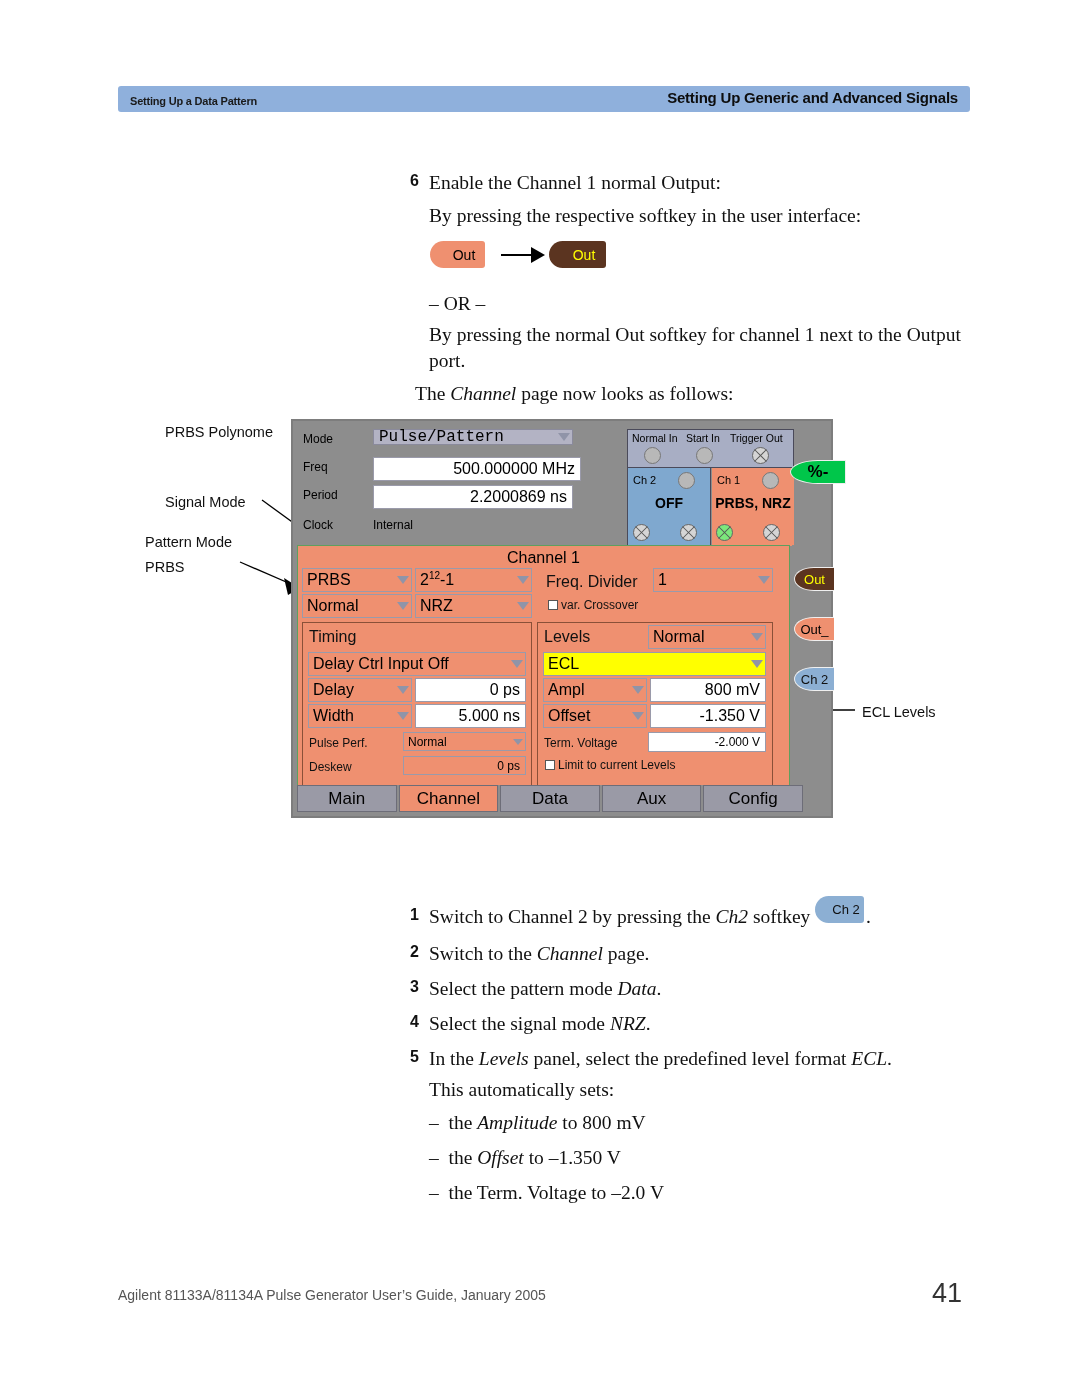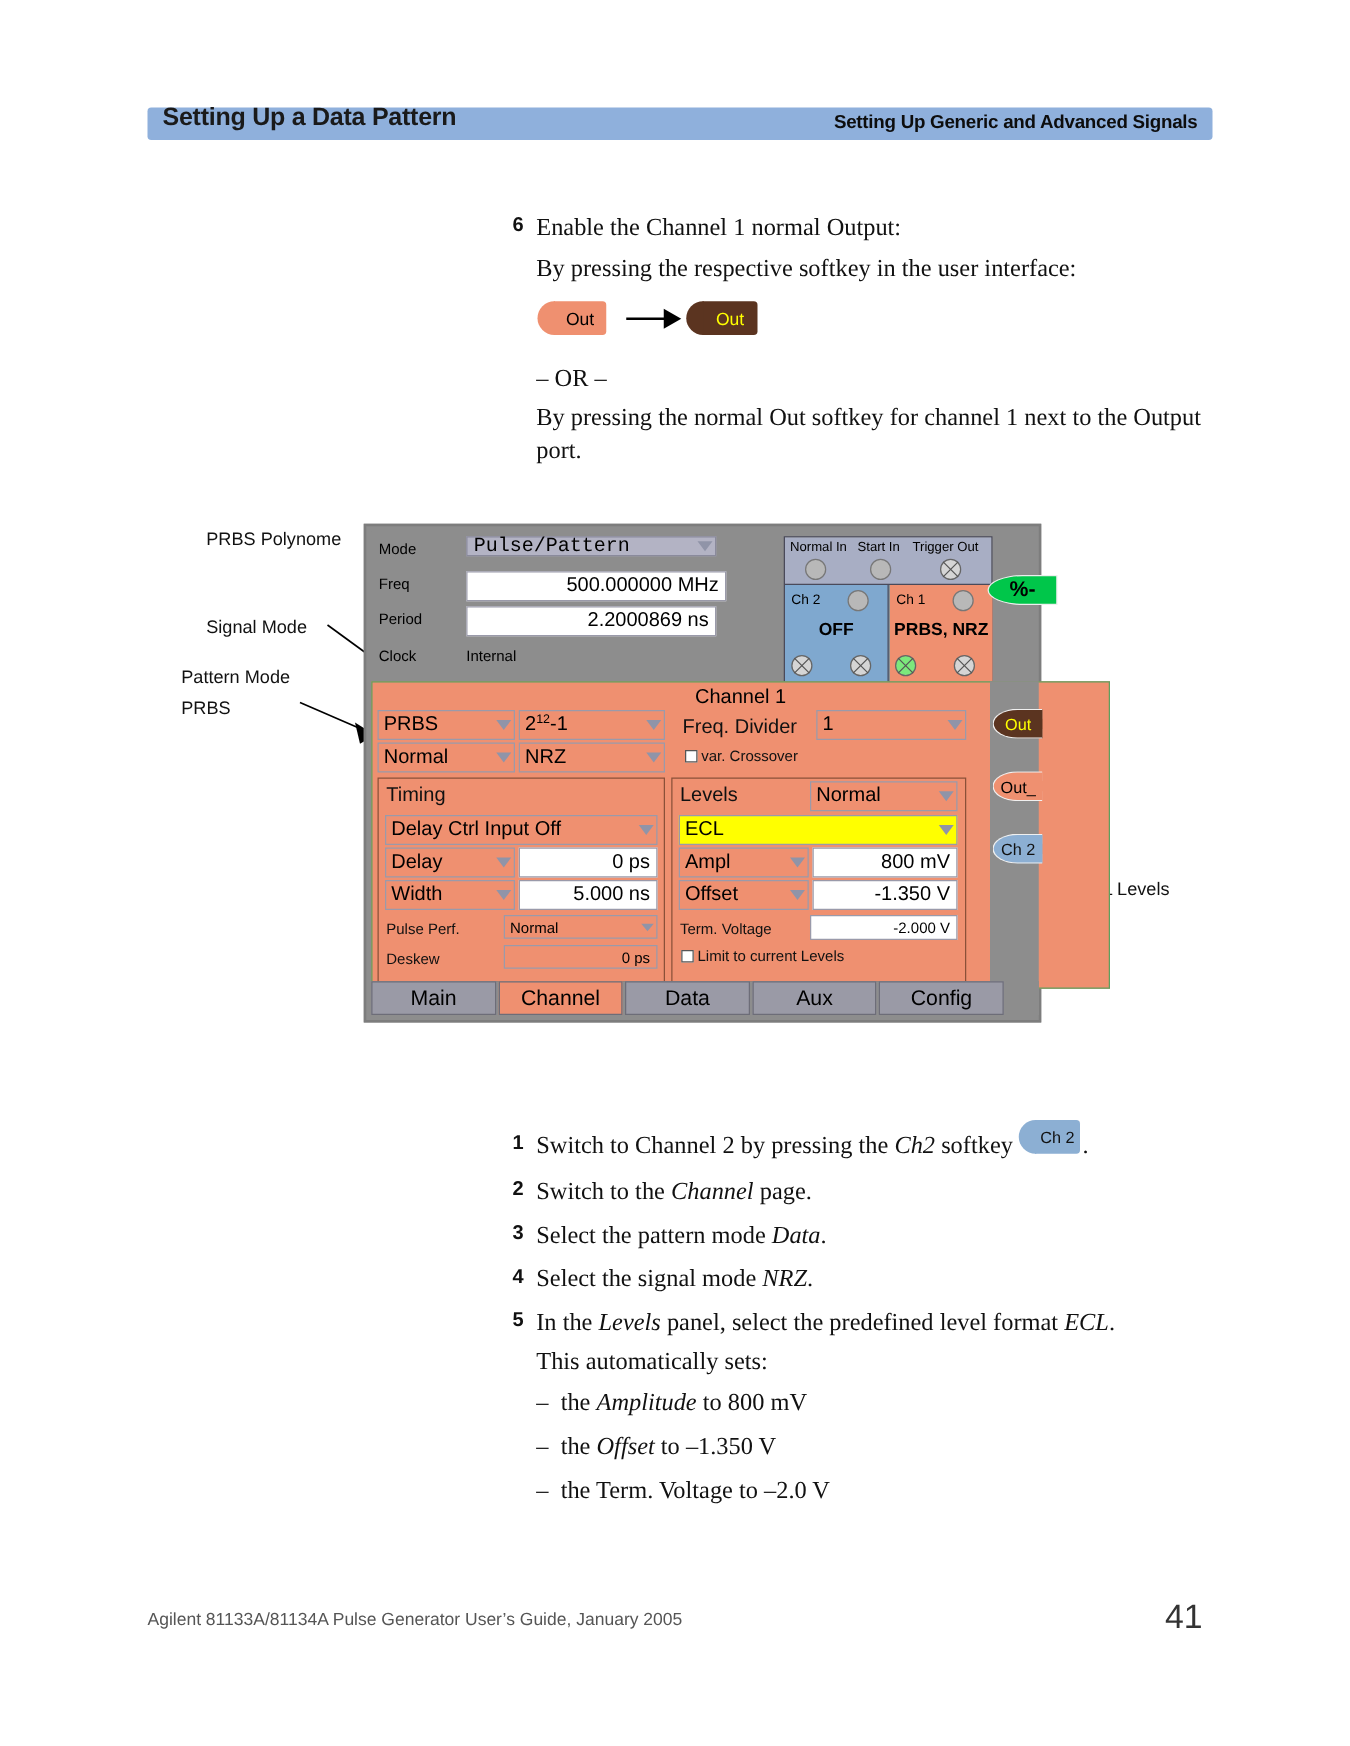--- a/index.html
+++ b/index.html
@@ -9,22 +9,22 @@
     -webkit-font-smoothing:antialiased;
   }
   .page{position:absolute;inset:0;}
 
   
   .hdr-band{
     position:absolute;left:118px;top:86px;width:852px;height:26px;
     background:#8fb0dc;border-radius:3px;
   }
   .hdr-left{
-    position:absolute;left:130px;top:83px;
-    font-family:"Liberation Sans", sans-serif;font-size:20px;font-weight:600;
+    position:absolute;left:130px;top:95px;
+    font-family:"Liberation Sans", sans-serif;font-size:11px;font-weight:600;
     color:#1a1a1a;letter-spacing:-0.2px;
   }
   .hdr-right{
     position:absolute;right:122px;top:89px;
     font-family:"Liberation Sans", sans-serif;font-size:15px;font-weight:bold;
     color:#0d0d0d;letter-spacing:-0.2px;
   }
 
   
   .step{position:absolute;font-size:19.5px;color:#111;line-height:1.34;}
@@ -118,21 +118,21 @@
   .conn-state{position:absolute;width:100%;text-align:center;top:27px;font-size:14px;font-weight:bold;color:#000;}
   .conn-name{position:absolute;left:5px;top:6px;font-size:11px;color:#000;}
 
   .greenoval{
     position:absolute;left:493px;top:35px;width:56px;height:24px;
     background:#00c64a;border-radius:50% 0 0 50%;border:1px solid #eee;
     display:flex;align-items:center;justify-content:center;
     font-size:17px;font-weight:bold;color:#000;
   }
   .chpanel-wide{
-    position:absolute;left:4px;top:124px;width:591px;height:246px;
+    position:absolute;left:4px;top:124px;width:493px;height:246px;
     background:#ef9070;border:1px solid #5f9f5f;
   }
   .chtitle{position:absolute;top:3px;width:100%;text-align:center;font-size:16px;color:#000;}
 
   .obox{
     position:absolute;background:#ef9070;border:1px solid #9a9aaa;
     display:flex;align-items:center;padding-left:4px;font-size:16px;color:#000;
   }
   .obox-r{justify-content:flex-end;padding-right:5px;padding-left:0;}
   .wbox{
@@ -202,20 +202,23 @@
 
   <div class="arrow-line" style="left:501px;top:254px;width:36px;"></div>
   <div class="arrow-head" style="left:531px;top:247px;"></div>
 
   <div class="pill pill-out-on" style="left:562px;top:241px;width:44px;">Out</div>
 
   <div class="para" style="left:429px;top:291px;">– OR –</div>
   <div class="para" style="left:429px;top:322px;width:580px;">By pressing the normal Out softkey for channel 1 next to the Output</div>
   <div class="para" style="left:429px;top:348px;">port.</div>
 
+  <div class="para" style="left:415px;top:381px;">
+    The <em>Channel</em> page now looks as follows:
+  </div>
 
   <div class="callout" style="left:165px;top:422px;">PRBS Polynome</div>
   <div class="callout" style="left:165px;top:492px;">Signal Mode</div>
   <div class="callout" style="left:145px;top:532px;">Pattern Mode</div>
   <div class="callout" style="left:145px;top:557px;">PRBS</div>
   <div class="callout" style="left:862px;top:702px;">ECL Levels</div>
 
   <svg class="leader" width="1080" height="1397">
 
     <line x1="300" y1="440" x2="452" y2="578" stroke="#000" stroke-width="1.3"></line>

